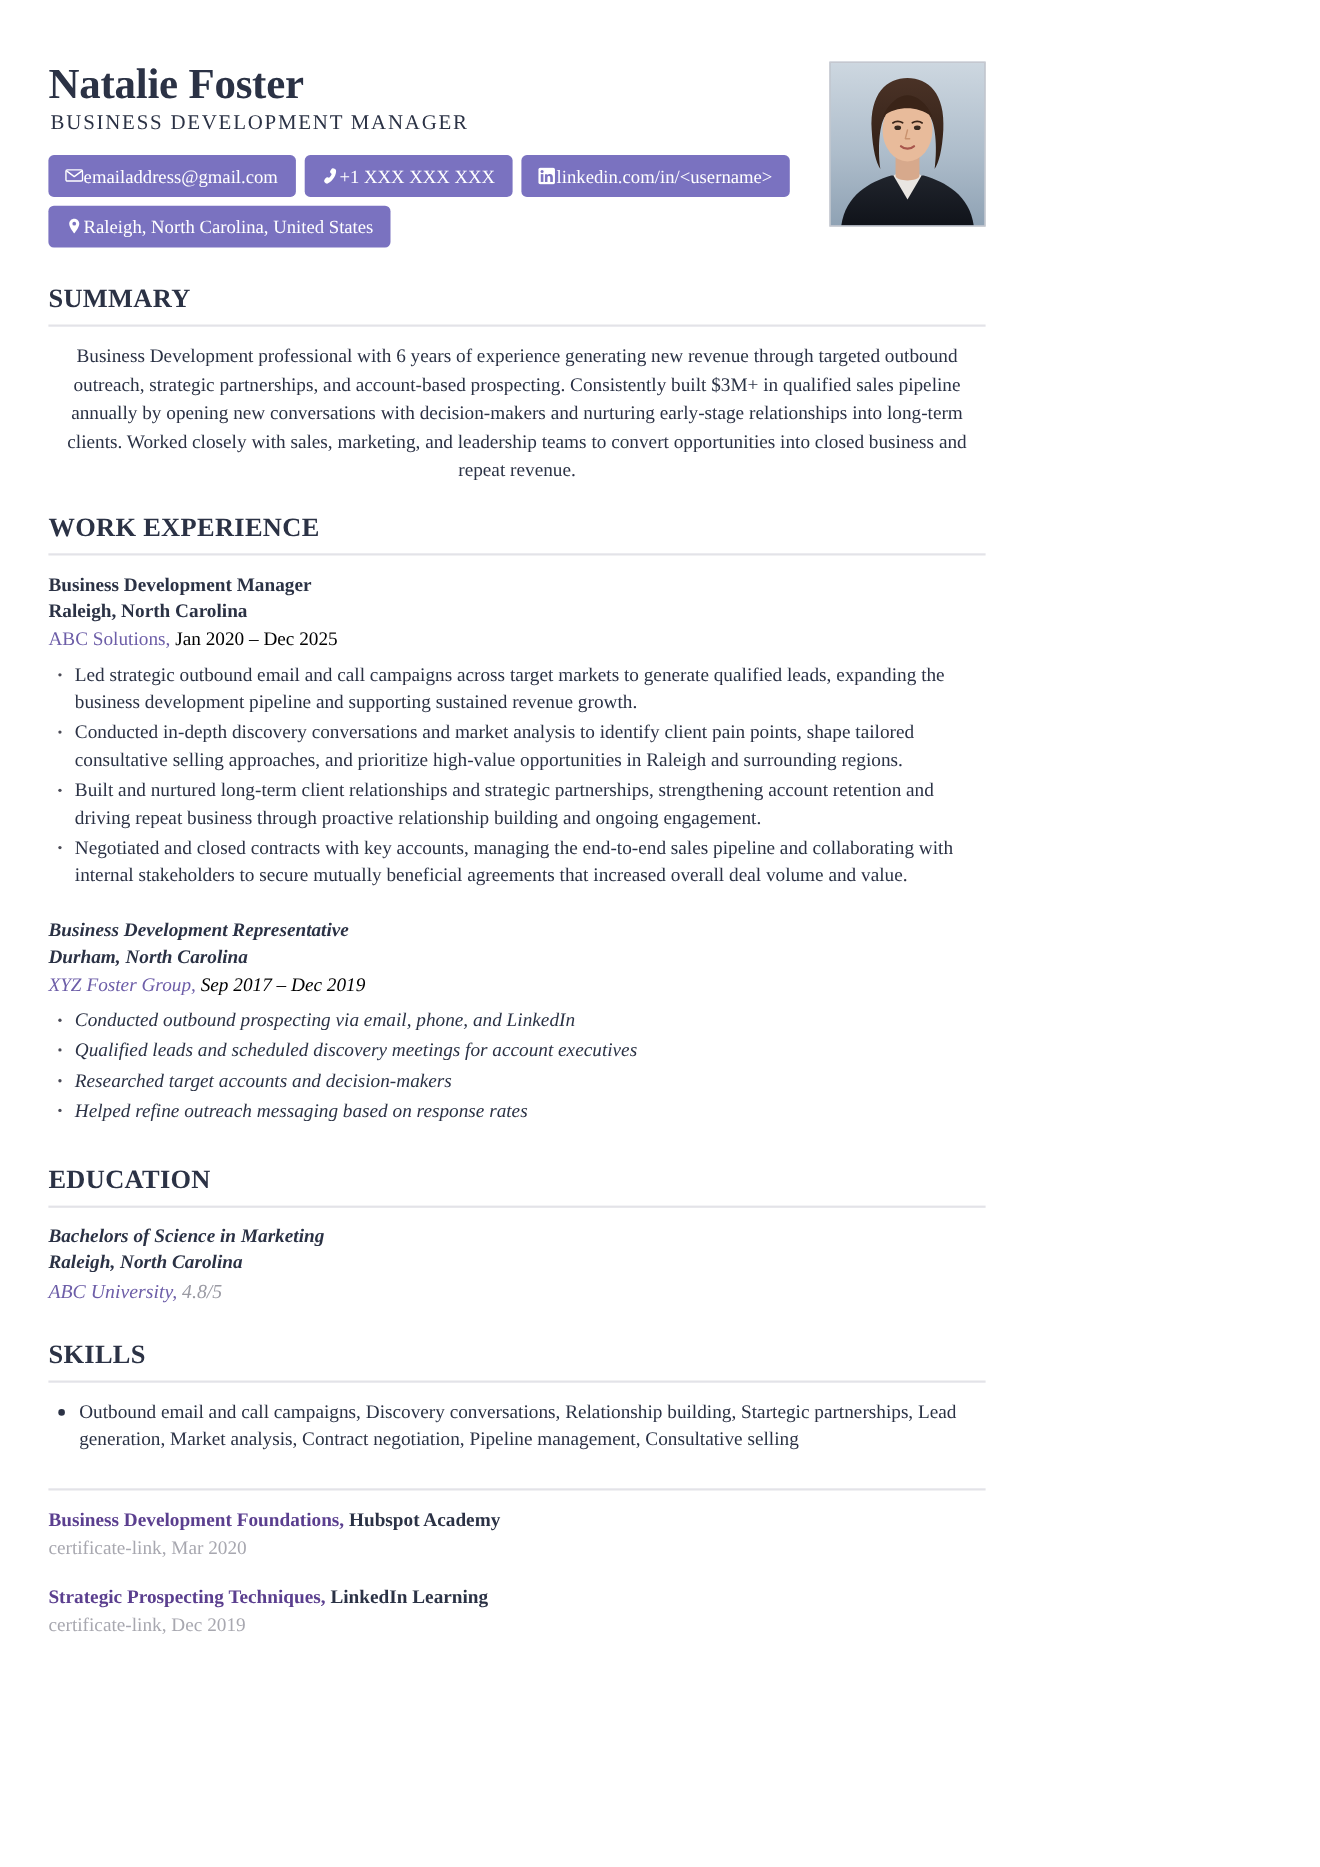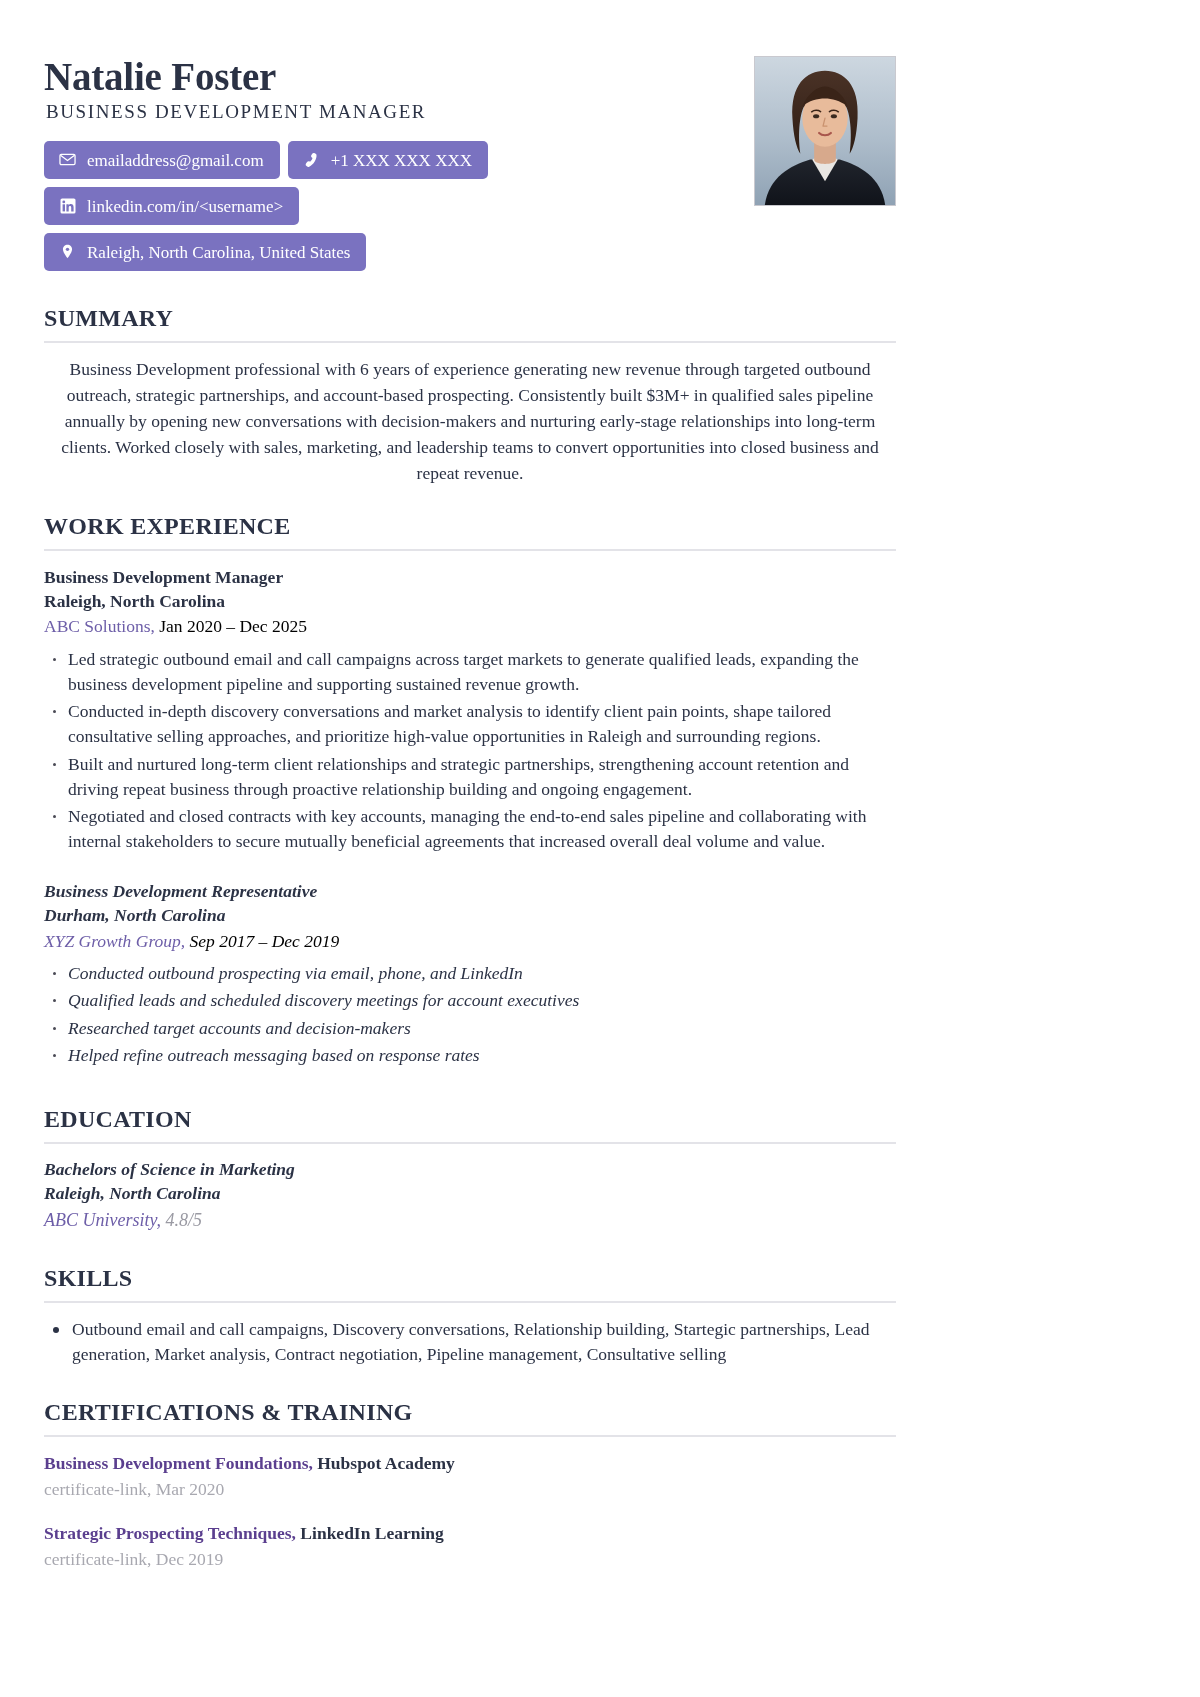--- a/index.html
+++ b/index.html
@@ -51,21 +51,20 @@
   .contact-rows { display: block; }
   .contact-line {
     display: flex;
     flex-wrap: wrap;
     gap: 8px;
     margin-bottom: 8px;
   }
   .badge {
     display: inline-flex;
     align-items: center;
-    gap: 11px;
     background: #7a72c0;
     color: #ffffff;
     border-radius: 5px;
     padding: 10px 16px 11px 15px;
     font-size: 17px;
     line-height: 1;
     white-space: nowrap;
   }
   .badge .ico {
     display: inline-flex;
@@ -326,21 +325,21 @@
         <li>Conducted in-depth discovery conversations and market analysis to identify client pain points, shape tailored consultative selling approaches, and prioritize high-value opportunities in Raleigh and surrounding regions.</li>
         <li>Built and nurtured long-term client relationships and strategic partnerships, strengthening account retention and driving repeat business through proactive relationship building and ongoing engagement.</li>
         <li>Negotiated and closed contracts with key accounts, managing the end-to-end sales pipeline and collaborating with internal stakeholders to secure mutually beneficial agreements that increased overall deal volume and value.</li>
       </ul>
     </div>
 
     <div class="entry" style="margin-top:26px;">
       <div class="entry-role">Business Development Representative</div>
       <div class="entry-location">Durham, North Carolina</div>
       <div class="entry-meta">
-        <span class="entry-org">XYZ Growth Group,</span>
+        <span class="entry-org">XYZ Foster Group,</span>
         <span class="entry-dates">Sep 2017 – Dec 2019</span>
       </div>
       <ul class="bullets">
         <li>Conducted outbound prospecting via email, phone, and LinkedIn</li>
         <li>Qualified leads and scheduled discovery meetings for account executives</li>
         <li>Researched target accounts and decision-makers</li>
         <li>Helped refine outreach messaging based on response rates</li>
       </ul>
     </div>
   </div>
@@ -360,21 +359,20 @@
 
   <div class="section" style="margin-top:32px;">
     <h2 class="section-title">SKILLS</h2>
     <div class="rule"></div>
     <ul class="bullets big">
       <li>Outbound email and call campaigns, Discovery conversations, Relationship building, Startegic partnerships, Lead generation, Market analysis, Contract negotiation, Pipeline management, Consultative selling</li>
     </ul>
   </div>
 
   <div class="section" style="margin-top:32px;">
-    <h2 class="section-title">CERTIFICATIONS &amp; TRAINING</h2>
     <div class="rule"></div>
 
     <div class="cert">
       <div class="cert-head">
         <span class="cert-name">Business Development Foundations,</span>
         <span class="cert-issuer">Hubspot Academy</span>
       </div>
       <div class="cert-sub">
         <span>certificate-link,</span>
         <span>Mar 2020</span>

